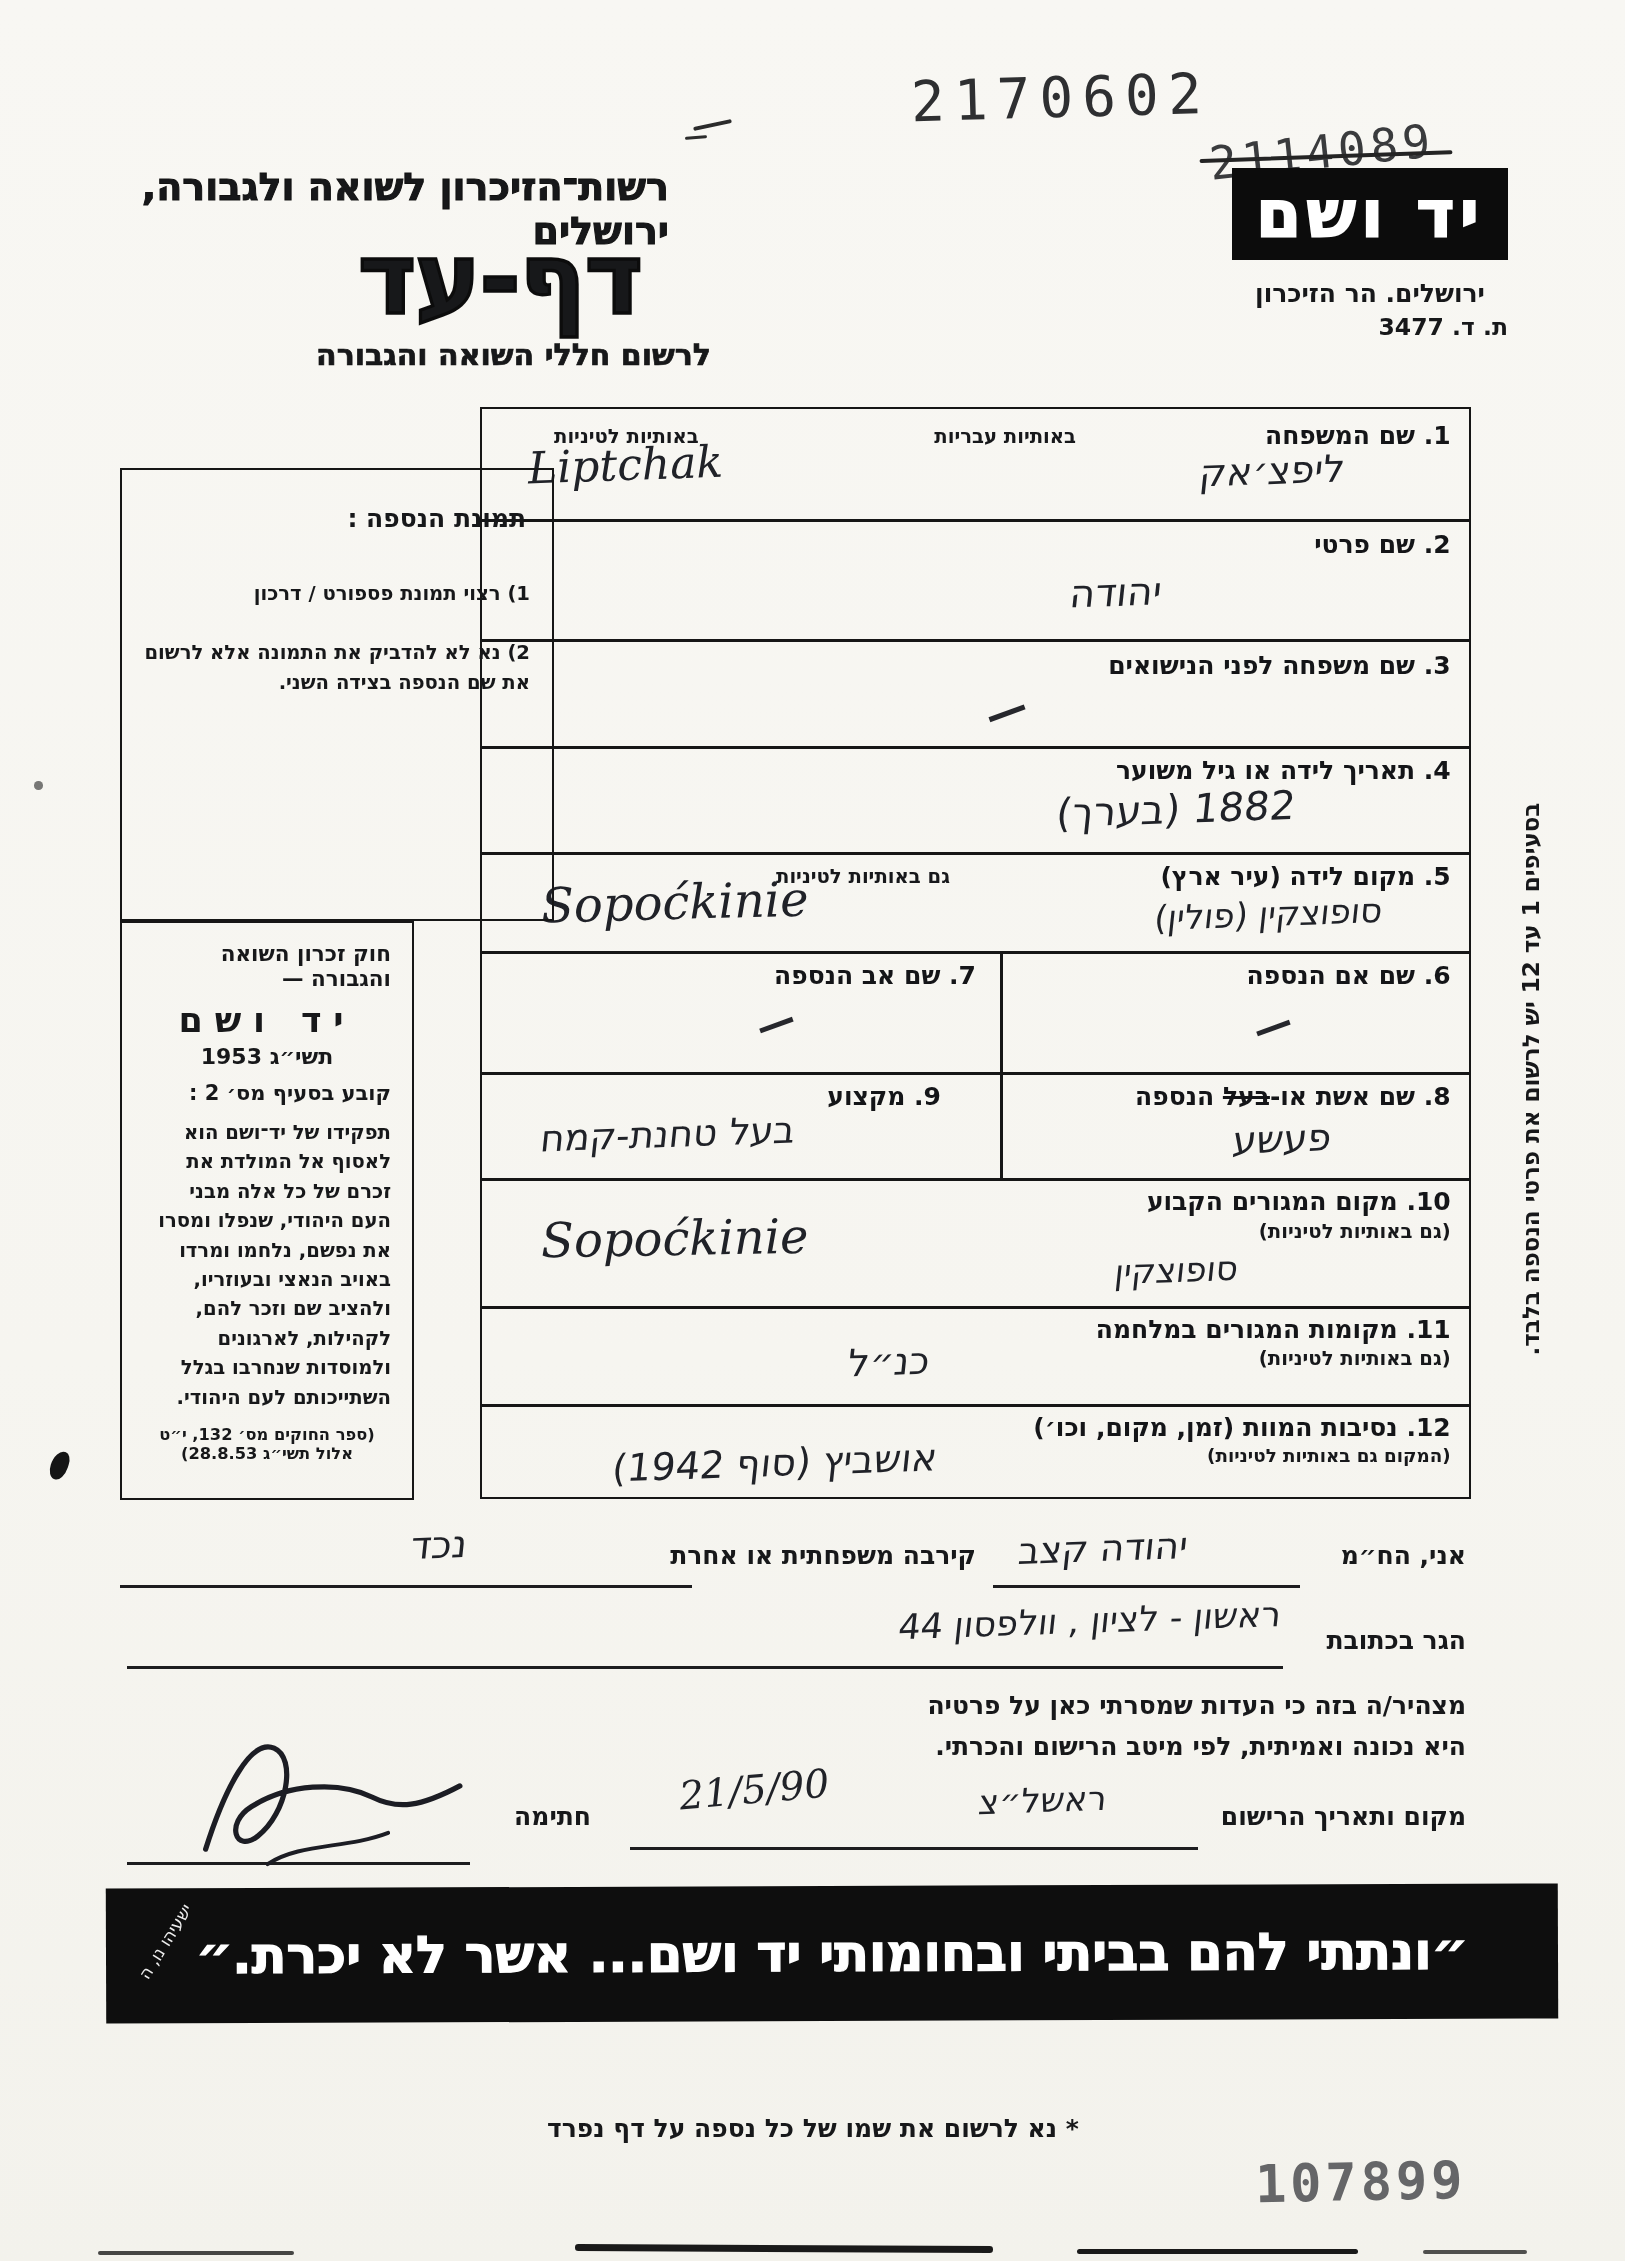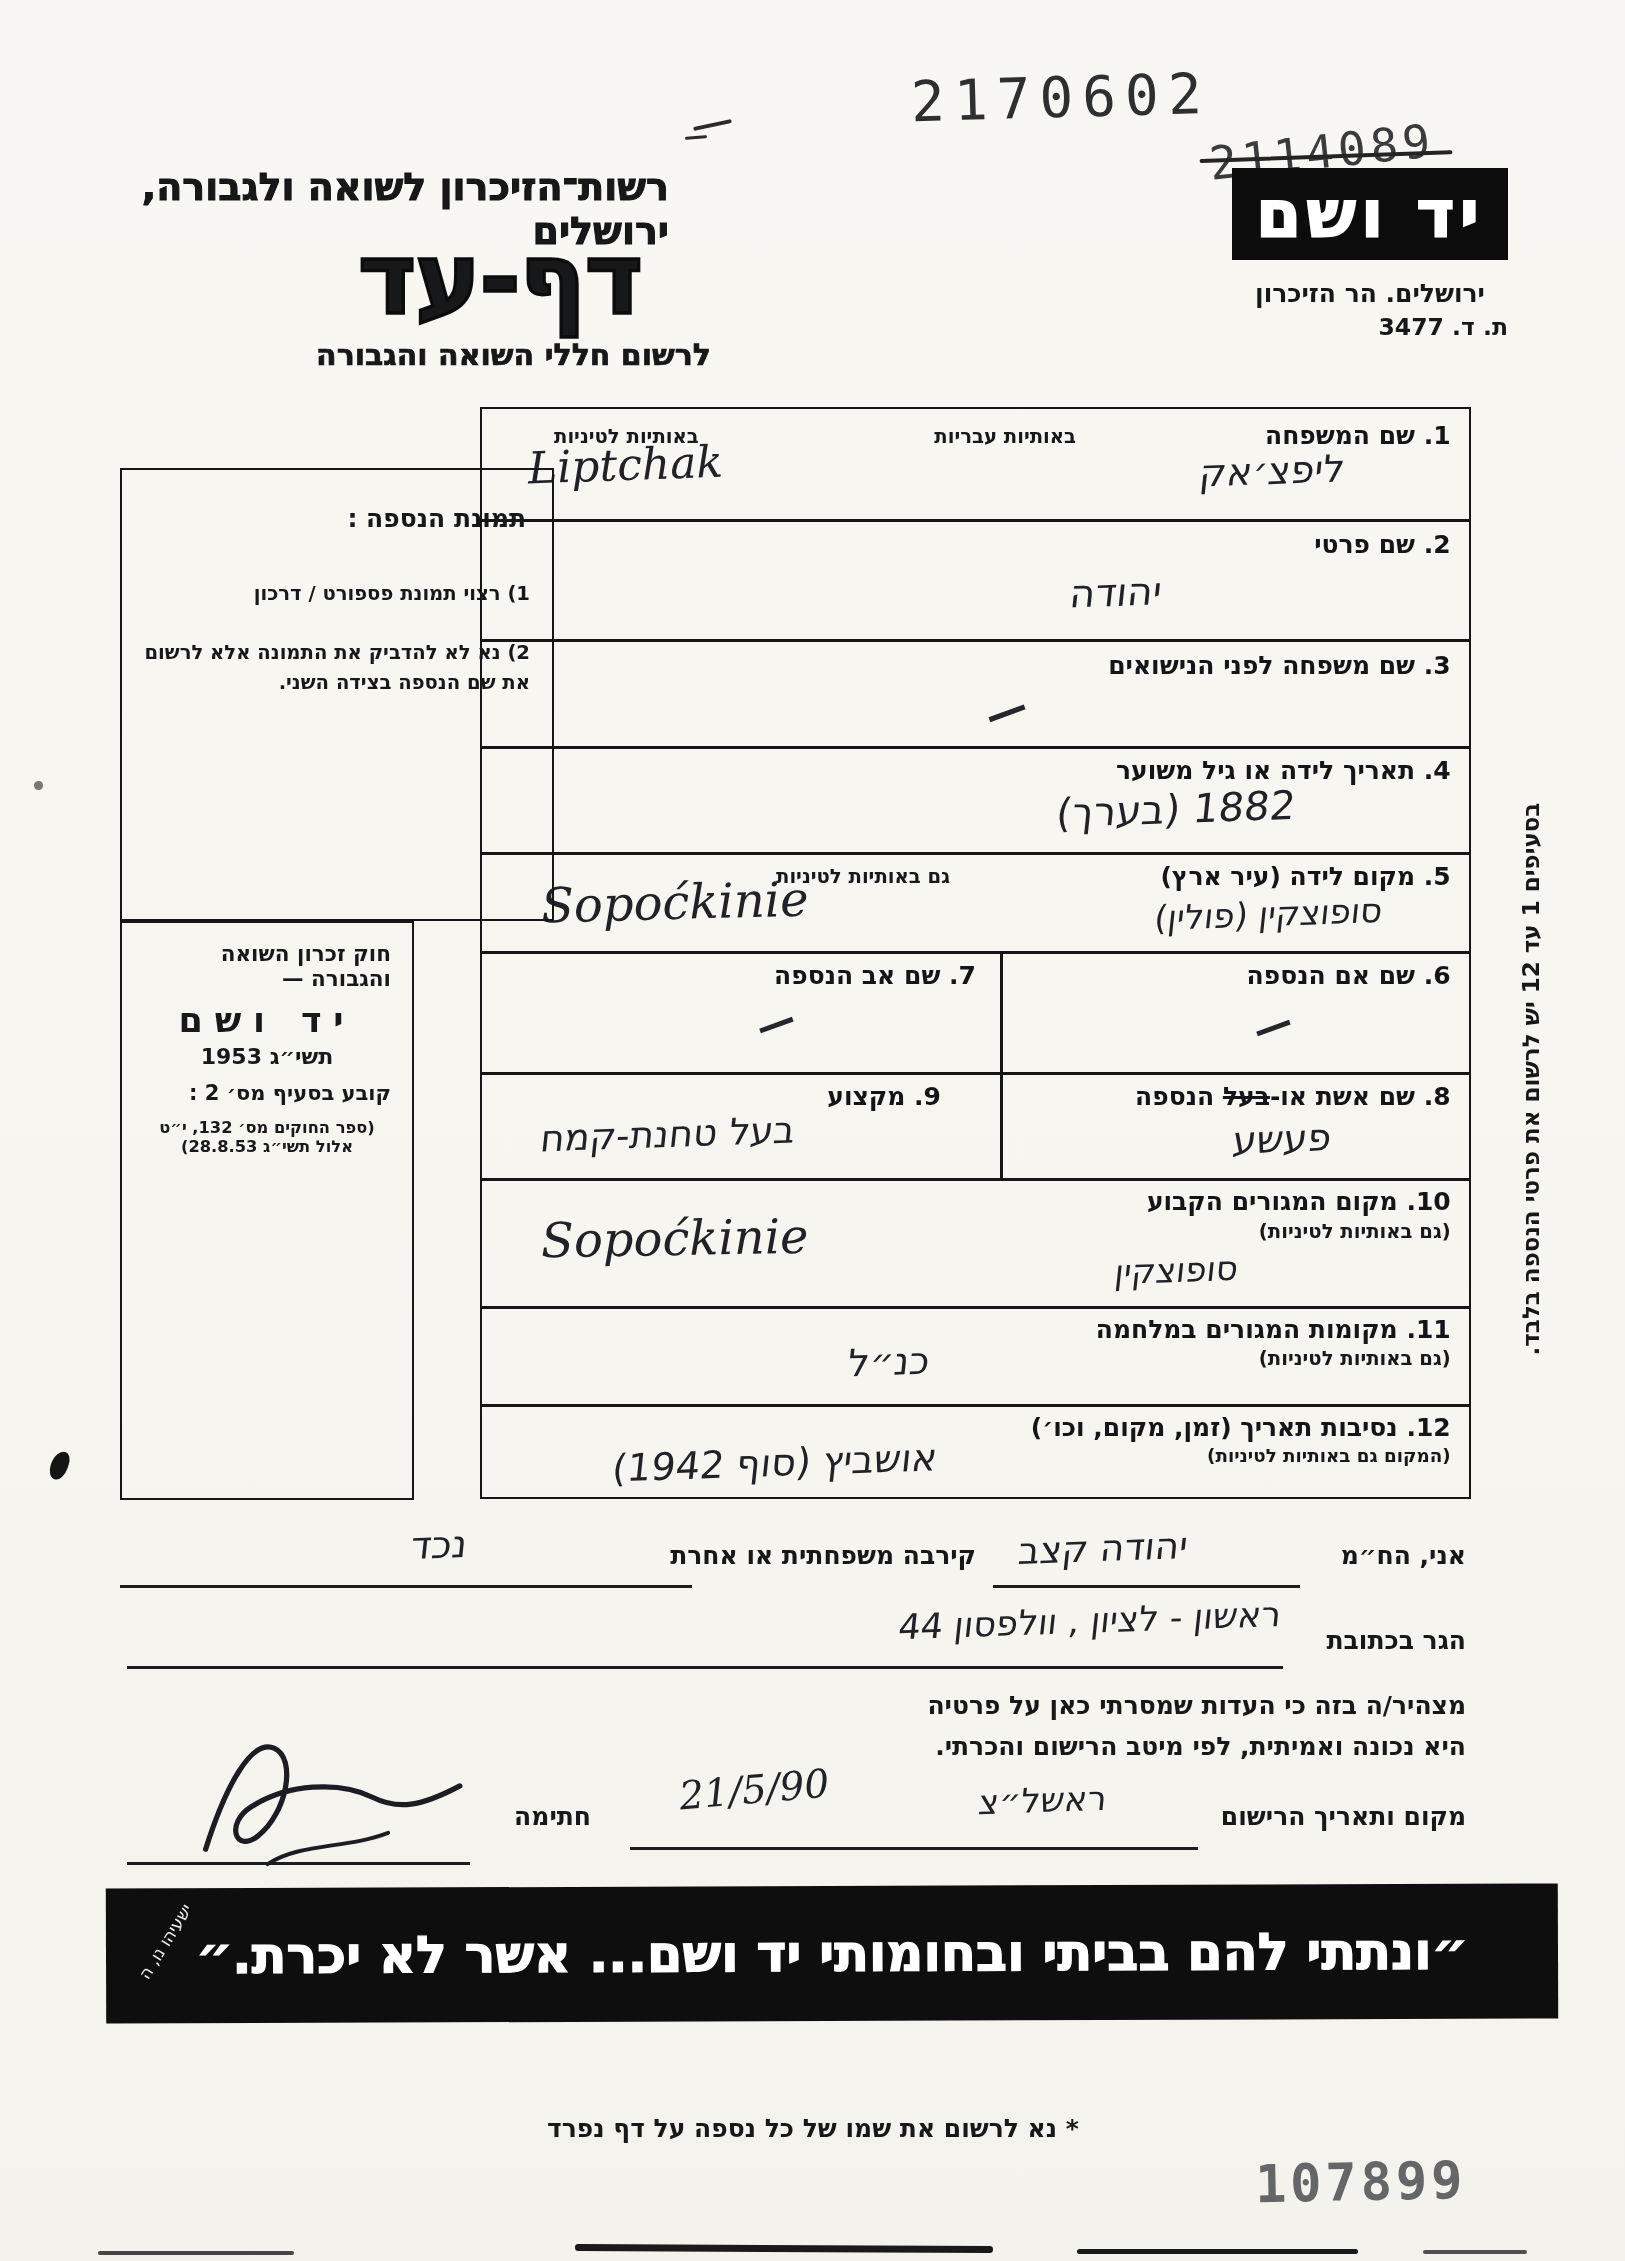--- a/index.html
+++ b/index.html
@@ -146,36 +146,37 @@
 
     <div class="lbl" style="right:18.3px;top:778px"><span>10.</span> <span>מקום המגורים הקבוע</span></div>
     <div class="sublbl" style="right:18.3px;top:811px">(גם באותיות לטיניות)</div>
     <div class="hw-lat" style="left:59px;top:801px;font-size:48px;transform:rotate(-1deg)">Sopoćkinie</div>
     <div class="hw-he" style="left:633px;top:841px;font-size:34px">סופוצקין</div>
 
     <div class="lbl" style="right:18.3px;top:906px"><span>11.</span> <span>מקומות המגורים במלחמה</span></div>
     <div class="sublbl" style="right:18.3px;top:938px">(גם באותיות לטיניות)</div>
     <div class="hw-he" style="left:366px;top:931px;font-size:38px">כנ״ל</div>
 
-    <div class="lbl" style="right:18.3px;top:1004px"><span>12.</span> <span>נסיבות תאריך (זמן, מקום, וכו׳)</span></div>
+    <div class="lbl" style="right:18.3px;top:1004px"><span>12.</span> <span>נסיבות המוות (זמן, מקום, וכו׳)</span></div>
     <div class="sublbl" style="right:18.3px;top:1036px;font-size:18.3px">(המקום גם באותיות לטיניות)</div>
     <div class="hw-he" style="left:131px;top:1032px;font-size:38px">אושביץ (סוף 1942)</div>
   </div>
 
   <div class="abs side-box photo-box">
     <div class="photo-title">תמונת הנספה :</div>
     <div class="photo-note">1) רצוי תמונת פספורט / דרכון</div>
     <div class="photo-note">2) נא לא להדביק את התמונה אלא לרשום את שם הנספה בצידה השני.</div>
   </div>
 
   <div class="abs side-box law-box">
     <div class="law-head">חוק זכרון השואה והגבורה —</div>
     <div class="law-name">יד ושם</div>
     <div class="law-year">תשי״ג 1953</div>
     <div class="law-clause">קובע בסעיף מס׳ 2 :</div>
+    <div class="law-body">תפקידו של יד־ושם הוא לאסוף אל המולדת את זכרם של כל אלה מבני העם היהודי, שנפלו ומסרו את נפשם, נלחמו ומרדו באויב הנאצי ובעוזריו, ולהציב שם וזכר להם, לקהילות, לארגונים ולמוסדות שנחרבו בגלל השתייכותם לעם היהודי.</div>
     <div class="law-cite">(ספר החוקים מס׳ 132, י״ט אלול תשי״ג 28.8.53)</div>
   </div>
 
   <div class="abs side-note">בסעיפים 1 עד 12 יש לרשום את פרטי הנספה בלבד.</div>
 
   <div class="dec-lbl" style="right:160px;top:1541px">אני, הח״מ</div>
   <div class="hw-he" style="left:1019px;top:1527px;font-size:37px">יהודה קצב</div>
   <div class="uline" style="left:993px;top:1585px;width:307px"></div>
   <div class="dec-lbl" style="right:650px;top:1541px">קירבה משפחתית או אחרת</div>
   <div class="hw-he" style="left:411px;top:1523px;font-size:38px">נכד</div>

